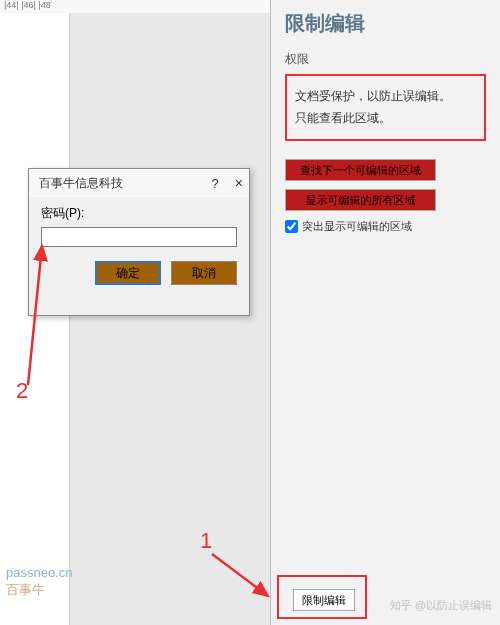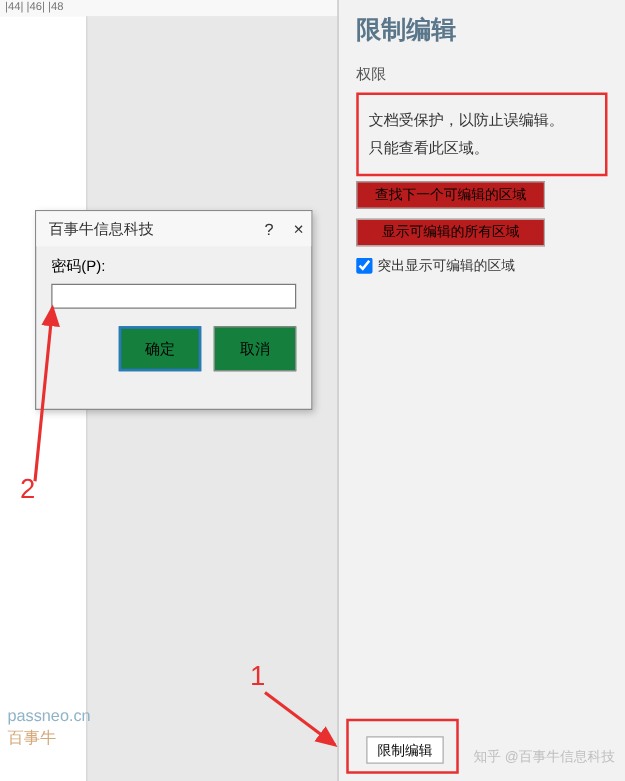--- a/index.html
+++ b/index.html
@@ -48,21 +48,21 @@
     }
     .sidebar-subtitle {
       font-size: 12px; color: #555;
       margin-bottom: 6px;
     }
     .infobox {
       border: 2px solid #e83030;
       padding: 10px 8px;
       font-size: 12px; color: #333;
       line-height: 1.8;
-      margin-bottom: 4px;
+      margin-bottom: 18px;
     }
     .pane-btn {
       display: block;
       width: 151px; height: 22px;
       line-height: 20px;
       font-size: 11px;
       background: #b91c1c;
       border: 1px solid #aaa;
       text-align: center;
       margin-bottom: 8px;
@@ -112,23 +112,23 @@
       border: 1px solid #7a7a7a;
       padding: 0 3px; font-size: 12px;
       background: #fff;
     }
     .dlg-buttons {
       display: flex; gap: 10px;
       justify-content: flex-end;
       margin-top: 14px;
     }
     .dlg-btn {
-      width: 66px; height: 36px;
+      width: 66px; height: 24px;
       font-size: 12px;
-      background: #15803d; border: 1px solid #888;
+      background: #a16207; border: 1px solid #888;
       cursor: pointer;
     }
     .dlg-btn.primary { border: 2px solid #2a78c4; }
     
     .anno { position: absolute; color: #e83030; font-size: 22px; font-weight: 400; pointer-events: none; }
     .anno-1 { left: 200px; top: 528px; }
     .anno-2 { left: 16px; top: 378px; }
     .watermark {
       position: absolute; left: 6px; bottom: 26px;
       font-size: 13px; color: #8fb3c7; line-height: 1.3;
@@ -208,13 +208,13 @@
       </marker>
     </defs>
   <line x1="6" y1="6" x2="62" y2="48" stroke="#e83030" stroke-width="2.5" marker-end="url(#ah1)"></line>
 </svg>
 <div class="anno anno-1">1</div>
 
 <div class="watermark">
   <div>passneo.cn</div>
   <div class="watermark-cn">百事牛</div>
 </div>
-<div class="attrib">知乎 @百事牛信息科技</div>
+<div class="attrib">知乎 @以防止误编辑</div>
 
 </body></html>

